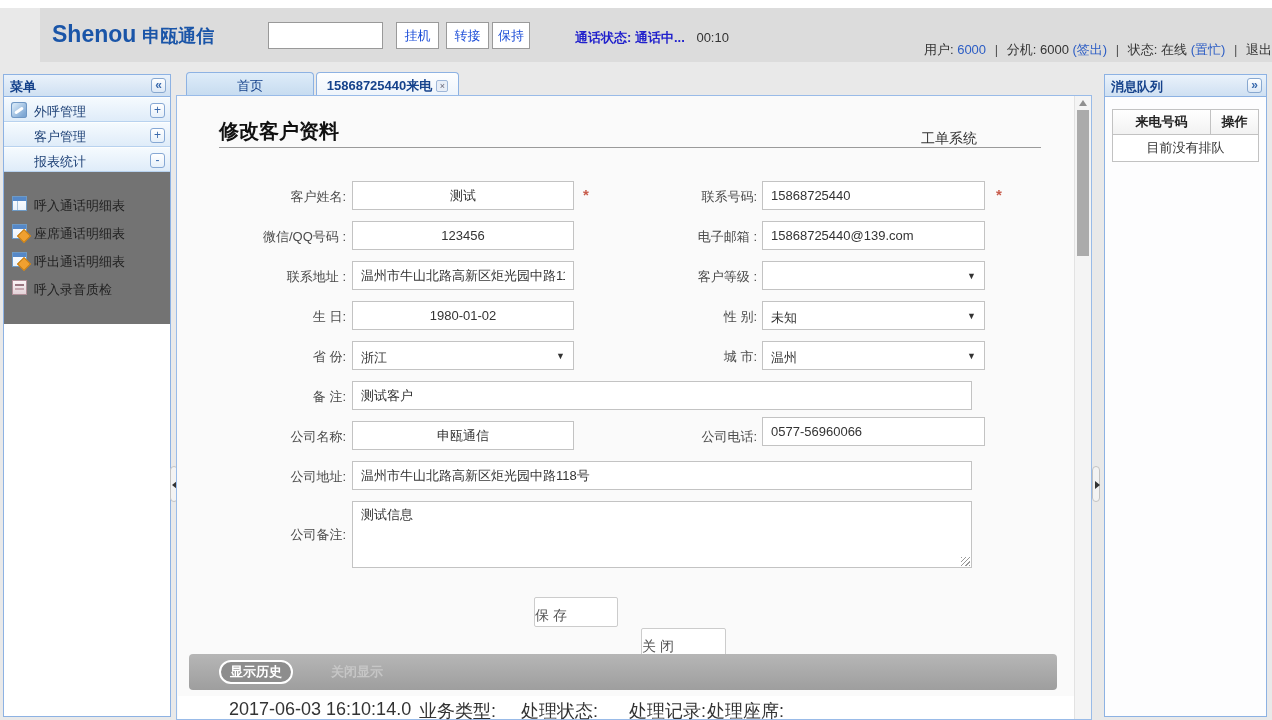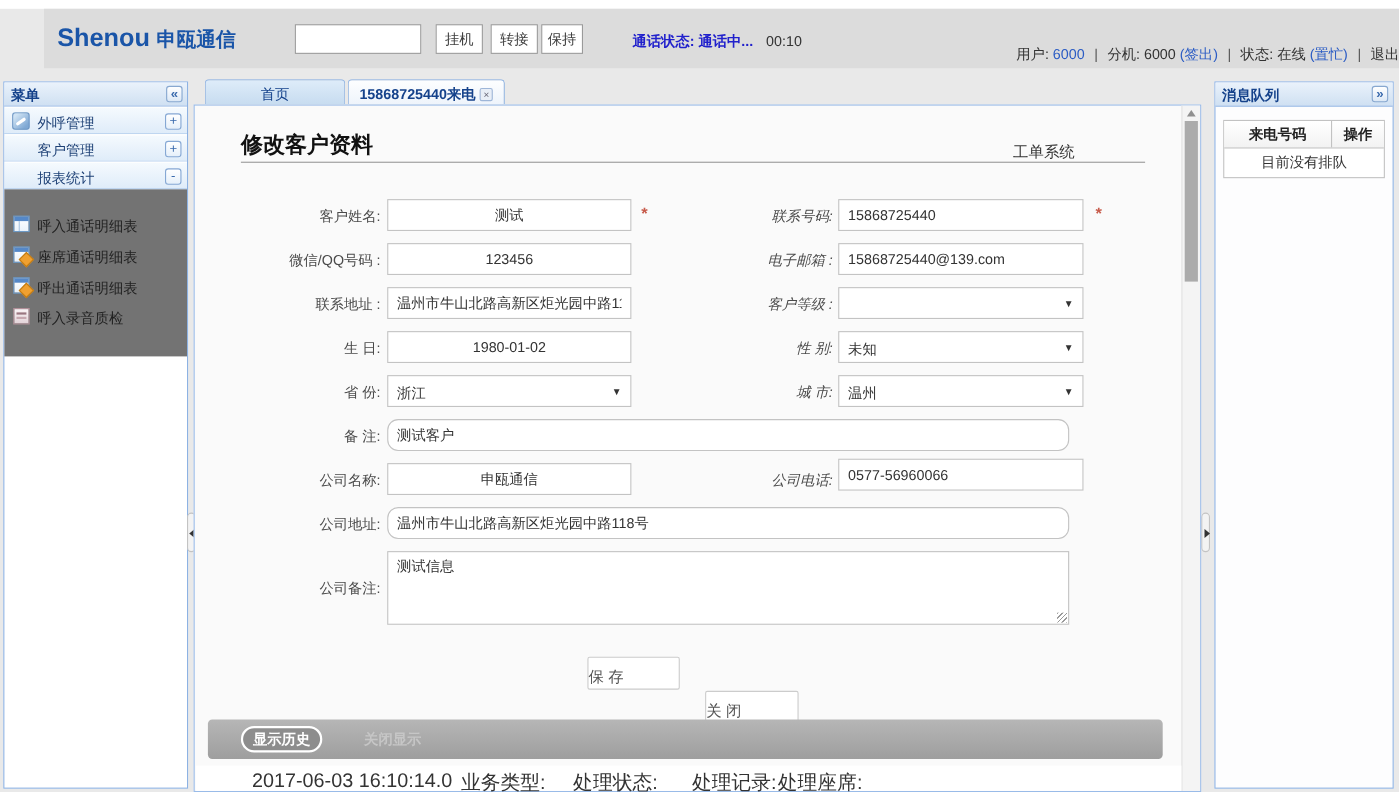--- a/index.html
+++ b/index.html
@@ -9,21 +9,21 @@
     font-family:"Liberation Sans","DejaVu Sans",sans-serif;
     background:#e9e9e9; font-size:13px; color:#333;
   }
   
   .top-strip { position:absolute; left:0; top:0; width:1272px; height:8px; background:#fff; }
   .topbar { position:absolute; left:0; top:8px; width:1272px; height:54px; background:#dcdcdc;margin-left:40px; }
   .logo { position:absolute; left:12px; top:13px; color:#1a55a8; font-weight:bold; white-space:nowrap; }
   .logo .en { font-size:23px; letter-spacing:0px; }
   .logo .cn { font-size:18px; margin-left:6px; }
   .dial-input { position:absolute; left:228px; top:14px; width:115px; height:27px; border:1px solid #999; background:#fff; padding:0 6px; font-size:13px; font-family:inherit; }
-  .call-btn { position:absolute; top:14px; height:27px; background:#fff; border:1px solid #9a9a9a; font-size:13px; color:#404040; text-align:center; line-height:25px; cursor:pointer; font-family:inherit; }
+  .call-btn { position:absolute; top:14px; height:27px; background:#fff; border:1px solid #9a9a9a; font-size:13px; color:#1d4ed8; text-align:center; line-height:25px; cursor:pointer; font-family:inherit; }
   .btn-hangup { left:356px; width:43px; }
   .btn-transfer { left:406px; width:43px; }
   .btn-hold { left:452px; width:38px; }
   .call-status { position:absolute; left:535px; top:21px; font-size:13px; white-space:nowrap; }
   .call-status .b { color:#2121cc; font-weight:bold; }
   .call-status .t { color:#333; margin-left:8px; }
   .account { position:absolute; right:14px; bottom:3px; font-size:13px; color:#333; white-space:nowrap; }
   .account .lnk { color:#2b5cc4; cursor:pointer; }
   .account .sep { margin:0 5px; color:#555; }
   
@@ -65,25 +65,25 @@
   .vscroll { position:absolute; right:0; top:0; width:17px; height:623px; background:#f4f4f4; border-left:1px solid #e2e2e2; cursor:pointer; }
   .sb-up { position:absolute; top:4px; left:4px; width:0; height:0; border-left:4px solid transparent; border-right:4px solid transparent; border-bottom:6px solid #909090; }
   .sb-thumb { position:absolute; top:14px; left:2px; width:12px; height:146px; background:#ababab; cursor:pointer; }
   
   .page-title { position:absolute; left:42px; top:22px; font-size:20px; font-weight:bold; color:#111; }
   .corner-link { position:absolute; left:744px; top:34px; font-size:14px; color:#333; cursor:pointer; }
   .title-rule { position:absolute; left:42px; top:51px; width:822px; border-top:1px solid #9a9a9a; }
   
   .flabel { position:absolute; width:150px; text-align:right; font-size:13px; color:#4a4a4a; white-space:nowrap; }
   .flabel.lc { left:19px; }
-  .flabel.rc { left:430px;font-style:italic; }
+  .flabel.rc { left:430px; }
   .fin { position:absolute; height:29px; border:1px solid #c3c3c3; background:#fff; font-size:13px; color:#333; padding:0 8px; font-family:inherit; }
   .fin.lc { left:175px; width:222px;text-align:center; }
   .fin.rc { left:585px; width:223px; }
-  .fin.full { left:175px; width:620px;border-radius:10px; }
+  .fin.full { left:175px; width:620px; }
   .sel { position:absolute; height:29px; border:1px solid #c3c3c3; background:#fff; cursor:pointer; }
   .sel.lc { left:175px; width:222px; }
   .sel.rc { left:585px; width:223px; }
   .sel .sel-val { position:absolute; left:8px; top:7px; font-size:13px; color:#333; }
   .sel .caret { position:absolute; right:8px; top:9px; font-size:9px; color:#333; }
   .req { position:absolute; font-size:15px; font-weight:bold; color:#c75b4b; }
   .ta { position:absolute; left:175px; top:405px; width:620px; height:67px; border:1px solid #c3c3c3; background:#fff; font-size:13px; color:#333; padding:4px 8px; resize:none; font-family:inherit; }
   .ta-grip { position:absolute; left:784px; top:461px; width:9px; height:9px; background:repeating-linear-gradient(135deg,#999 0 1px,transparent 1px 3px); cursor:nwse-resize; }
   .form-btn { position:absolute; top:501px; height:30px; background:#fff; border:1px solid #ccc; border-radius:2px; color:#555; font-size:14px; text-align:left; line-height:34px; cursor:pointer; font-family:inherit; }
   .btn-save { left:357px; width:84px; }

